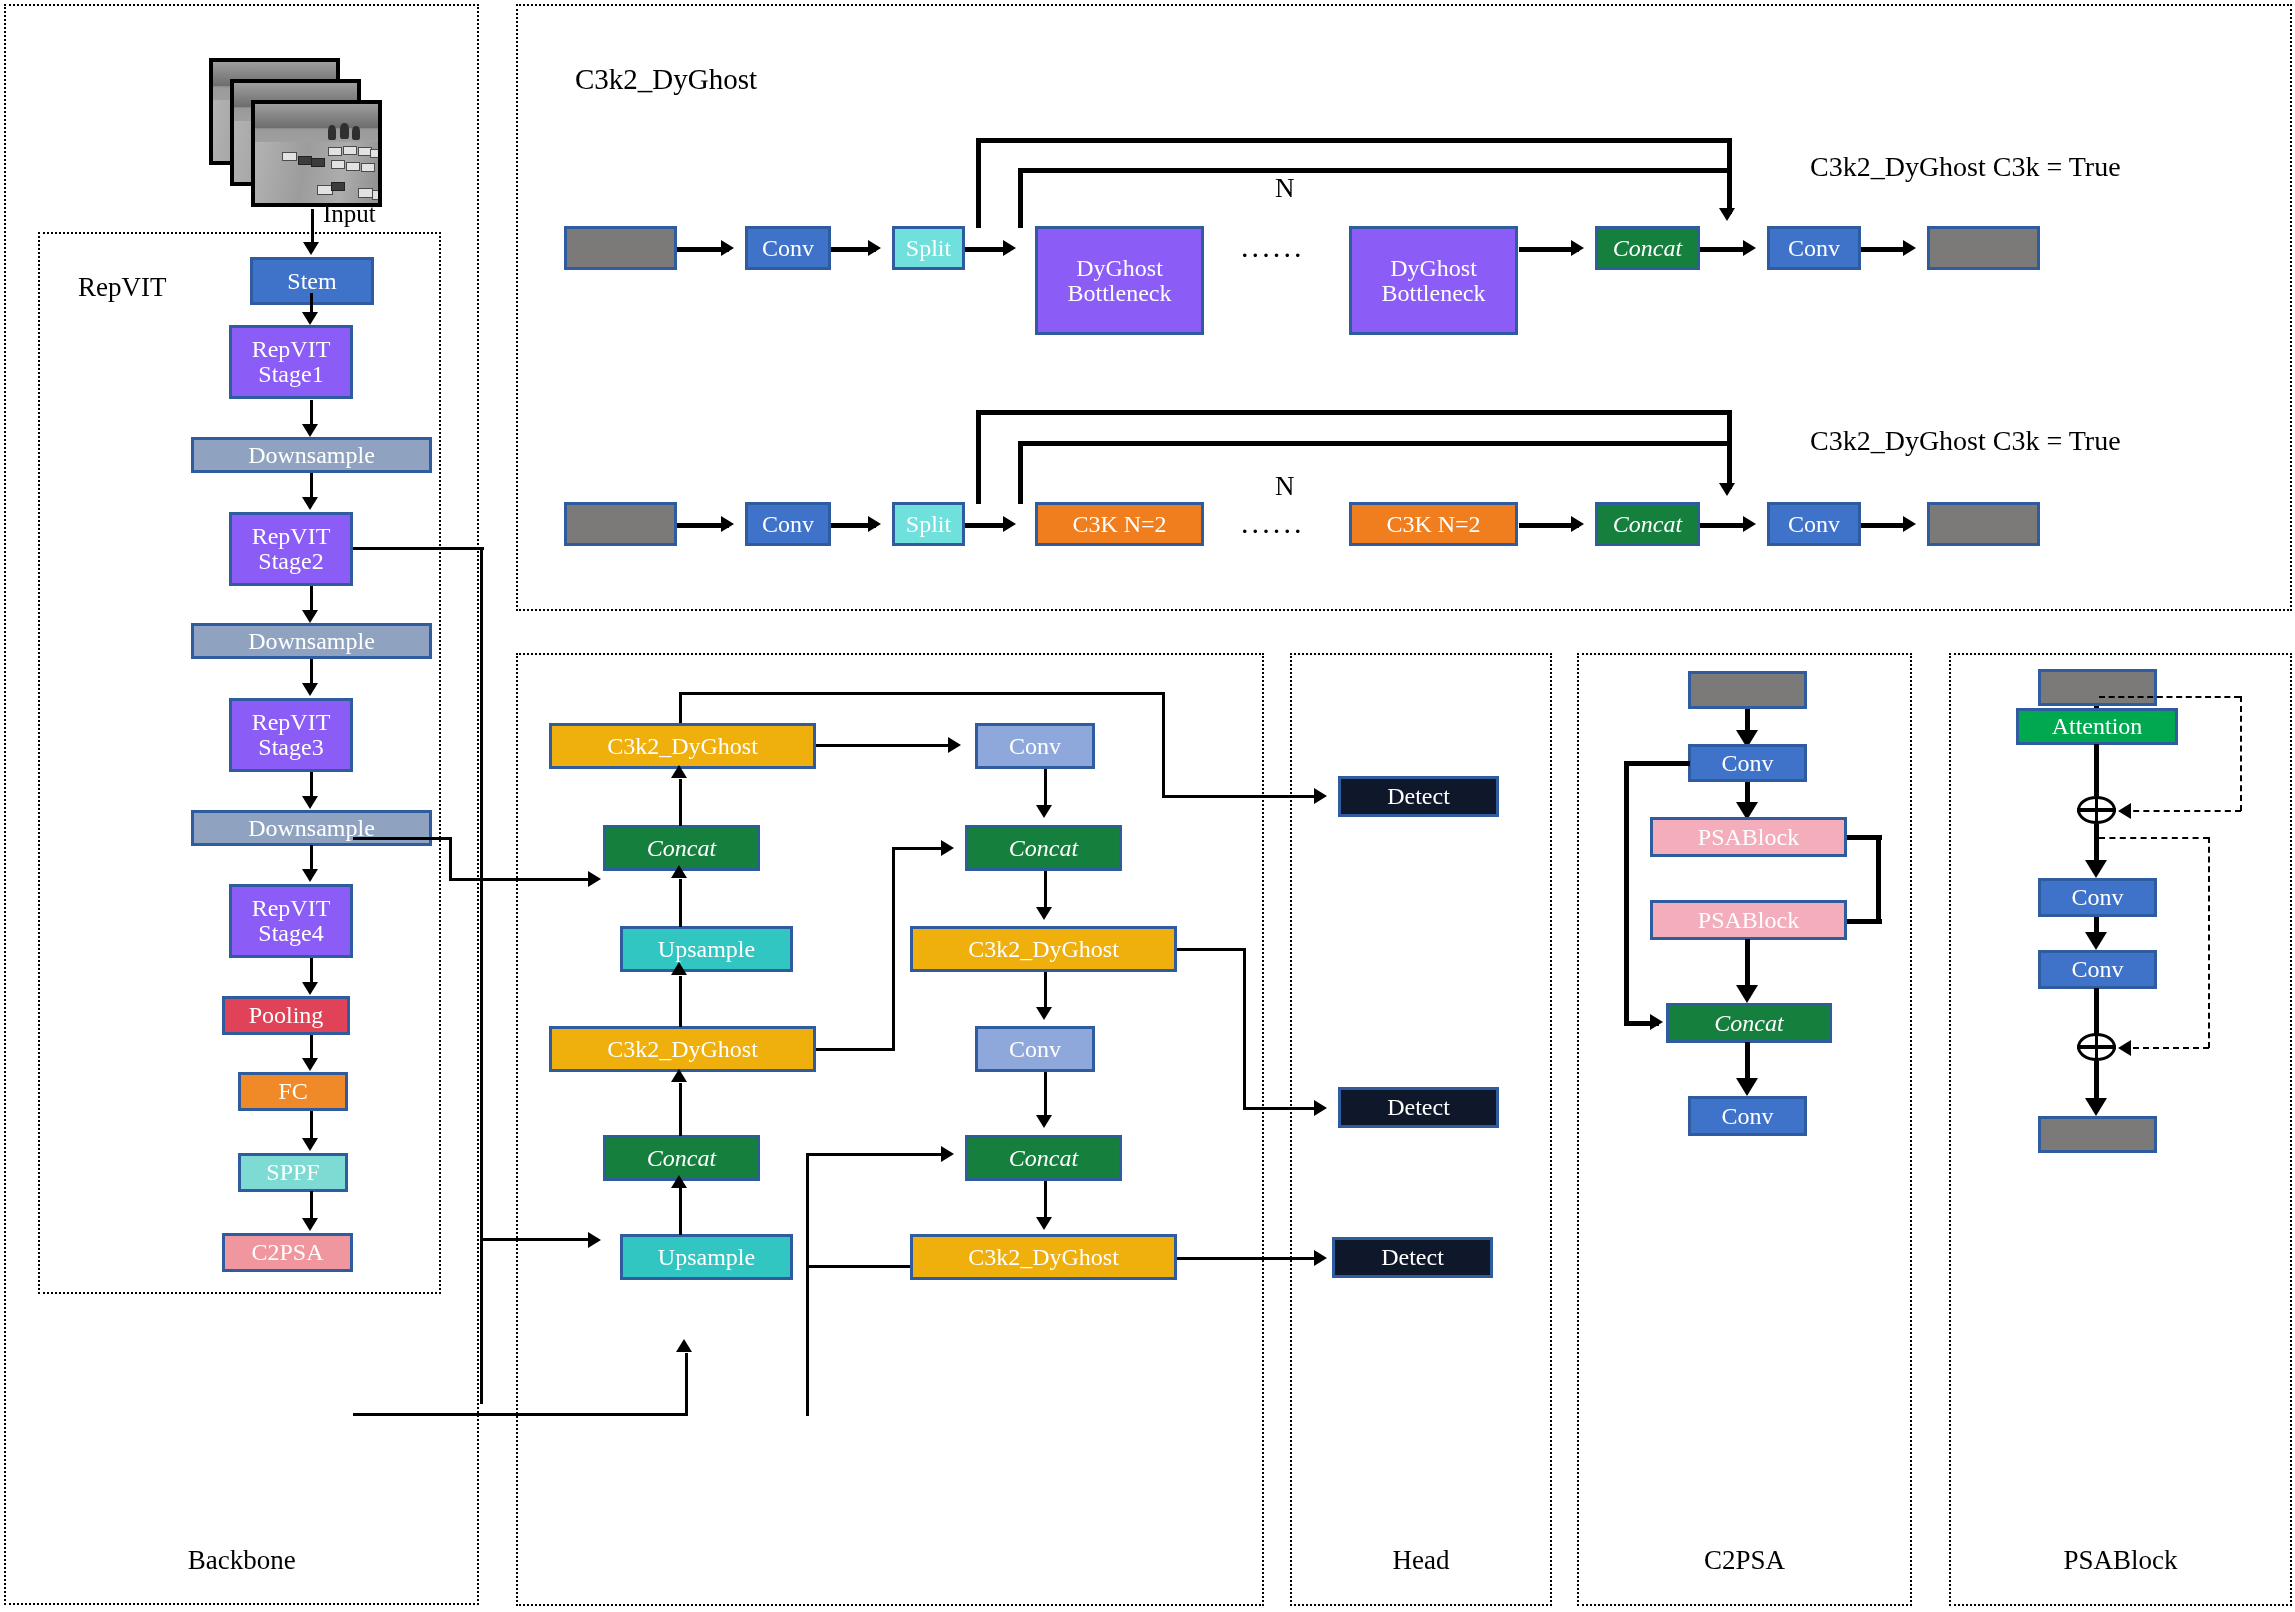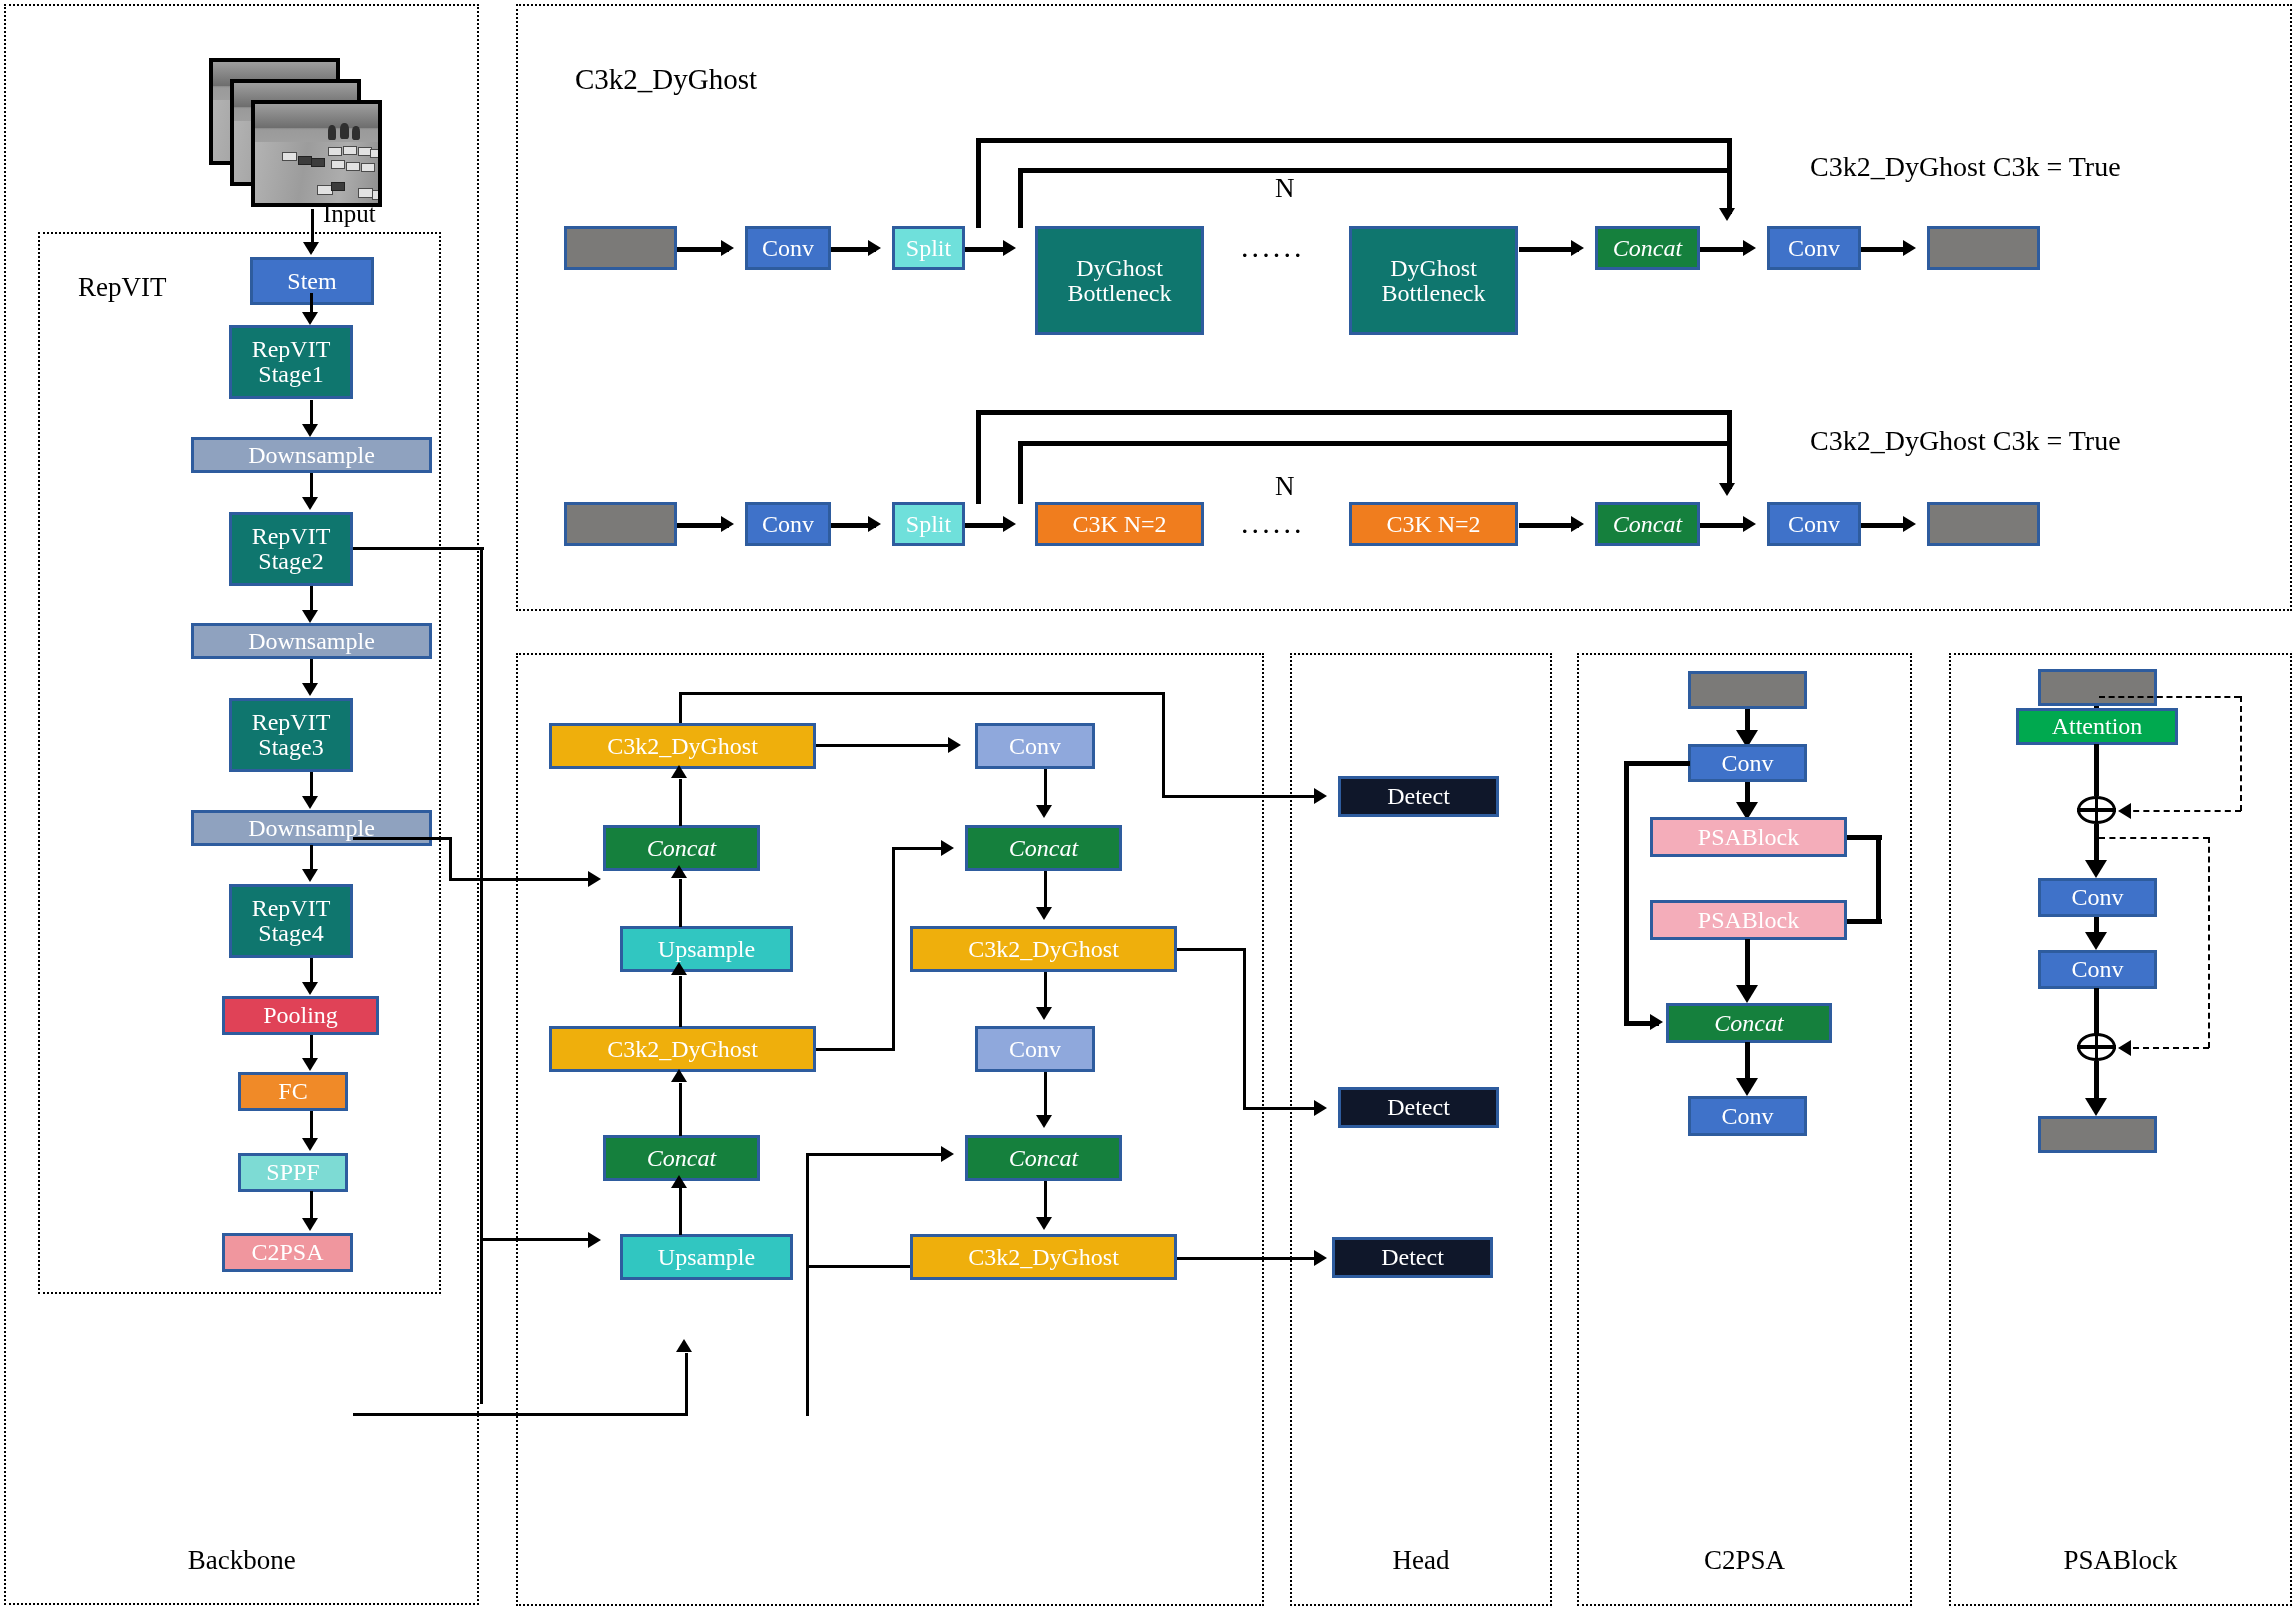--- a/index.html
+++ b/index.html
@@ -10,21 +10,21 @@
   .panel{position:absolute;border:2.6px dotted #000;box-sizing:border-box;}
   .panel-label{position:absolute;text-align:center;font-size:27px;color:#000;white-space:nowrap;}
 
   
   .node{position:absolute;box-sizing:border-box;border:3.1px solid #2E5C9E;
         display:flex;align-items:center;justify-content:center;
         color:#fff;font-size:24px;line-height:1.04;text-align:center;
         font-family:"Liberation Serif", serif;}
   .node.two-line{flex-direction:column;}
 
-  .c-green   {background:#0f766e;}
+  .c-green   {background:#8b5cf6;}
   .c-blue    {background:#3F72C9;}
   .c-slate   {background:#8FA2BF;}
   .c-red     {background:#E04257;}
   .c-orange  {background:#F08A28;}
   .c-turq    {background:#7DDBD4;}
   .c-pink    {background:#F0969E;}
   .c-yellow  {background:#EFAF0C;}
   .c-lightblue{background:#8FA8DC;}
   .c-lightgreen{background:#15803d;font-style:italic;}
   .c-gray    {background:#7B7A78;}
@@ -186,21 +186,21 @@
   <div class="ah down" style="left:302px;top:869px;"></div>
 
   <div class="node c-green two-line" style="left:229px;top:884px;width:124px;height:74px;">
     <span>RepVIT</span>
     <span>Stage4</span>
   </div>
 
   <div class="ln v" style="left:310px;top:958px;height:30px;"></div>
   <div class="ah down" style="left:302px;top:982px;"></div>
 
-  <div class="node c-red" style="left:222px;top:996px;width:157px;height:39px;">
+  <div class="node c-red" style="left:222px;top:996px;width:128px;height:39px;">
       <span>Pooling</span>
     </div>
 
   <div class="ln v" style="left:310px;top:1035px;height:29px;"></div>
   <div class="ah down" style="left:302px;top:1058px;"></div>
 
   <div class="node c-orange" style="left:238px;top:1072px;width:110px;height:39px;">
       <span>FC</span>
     </div>
 

